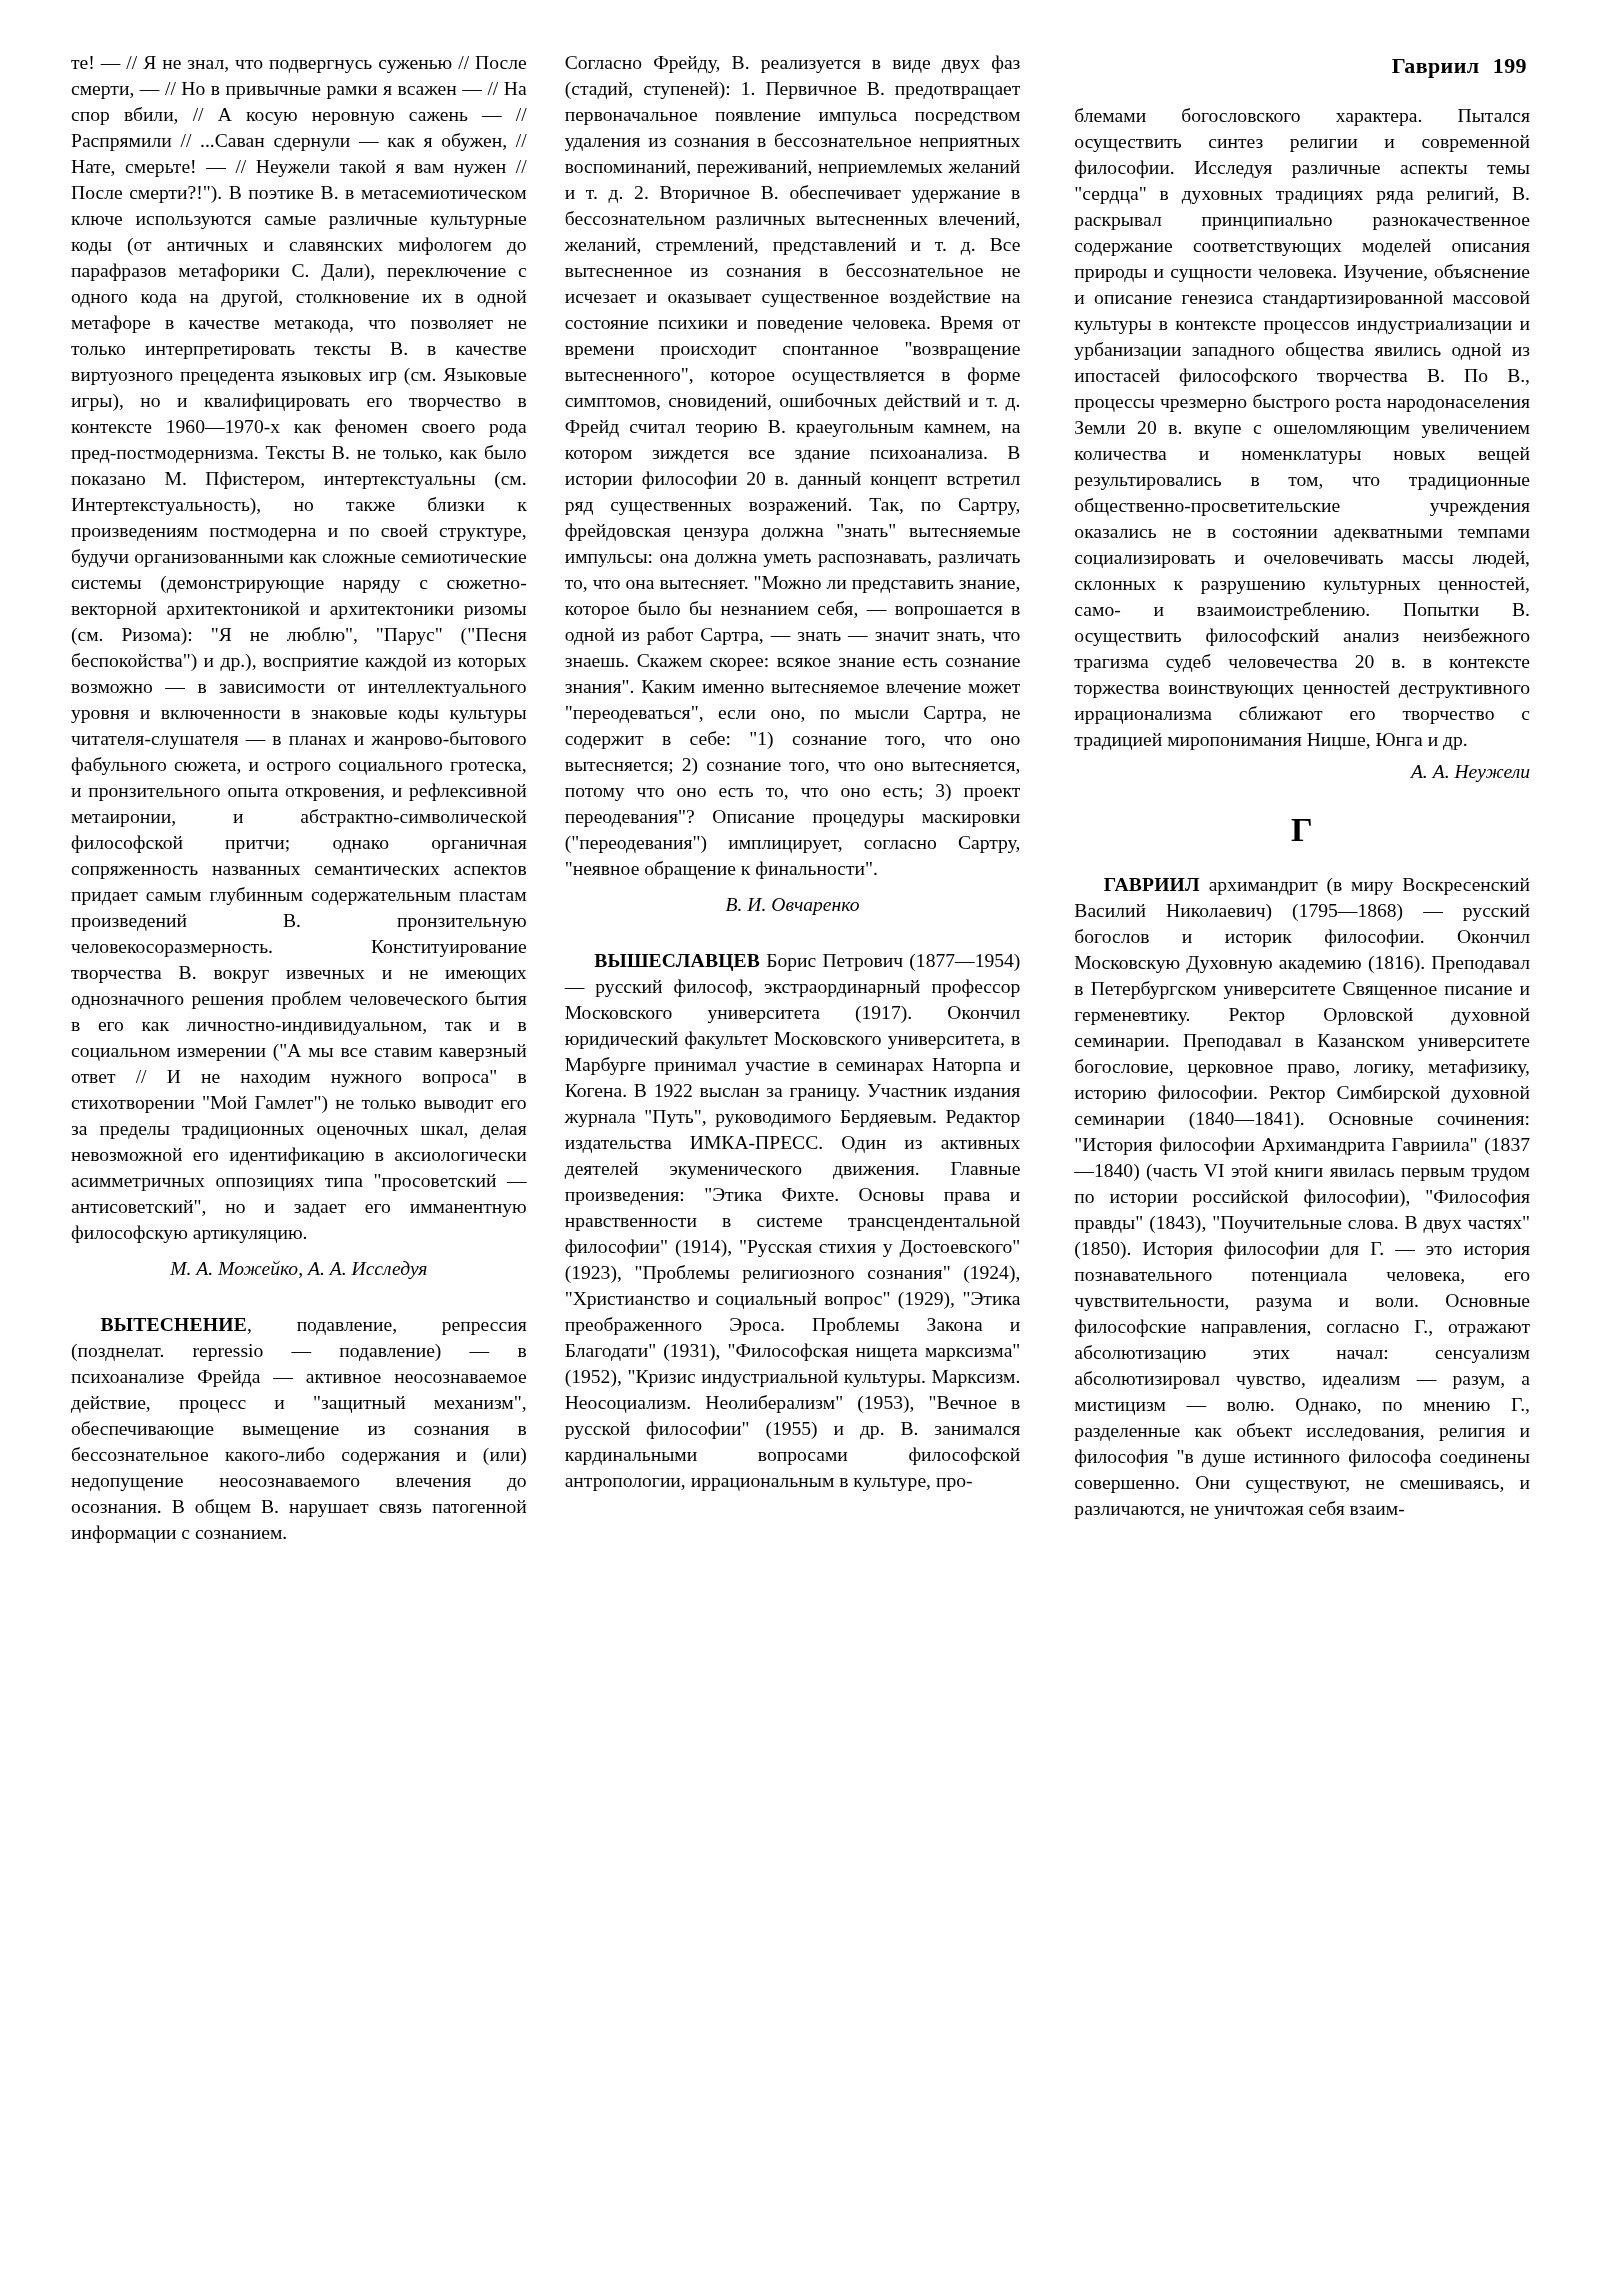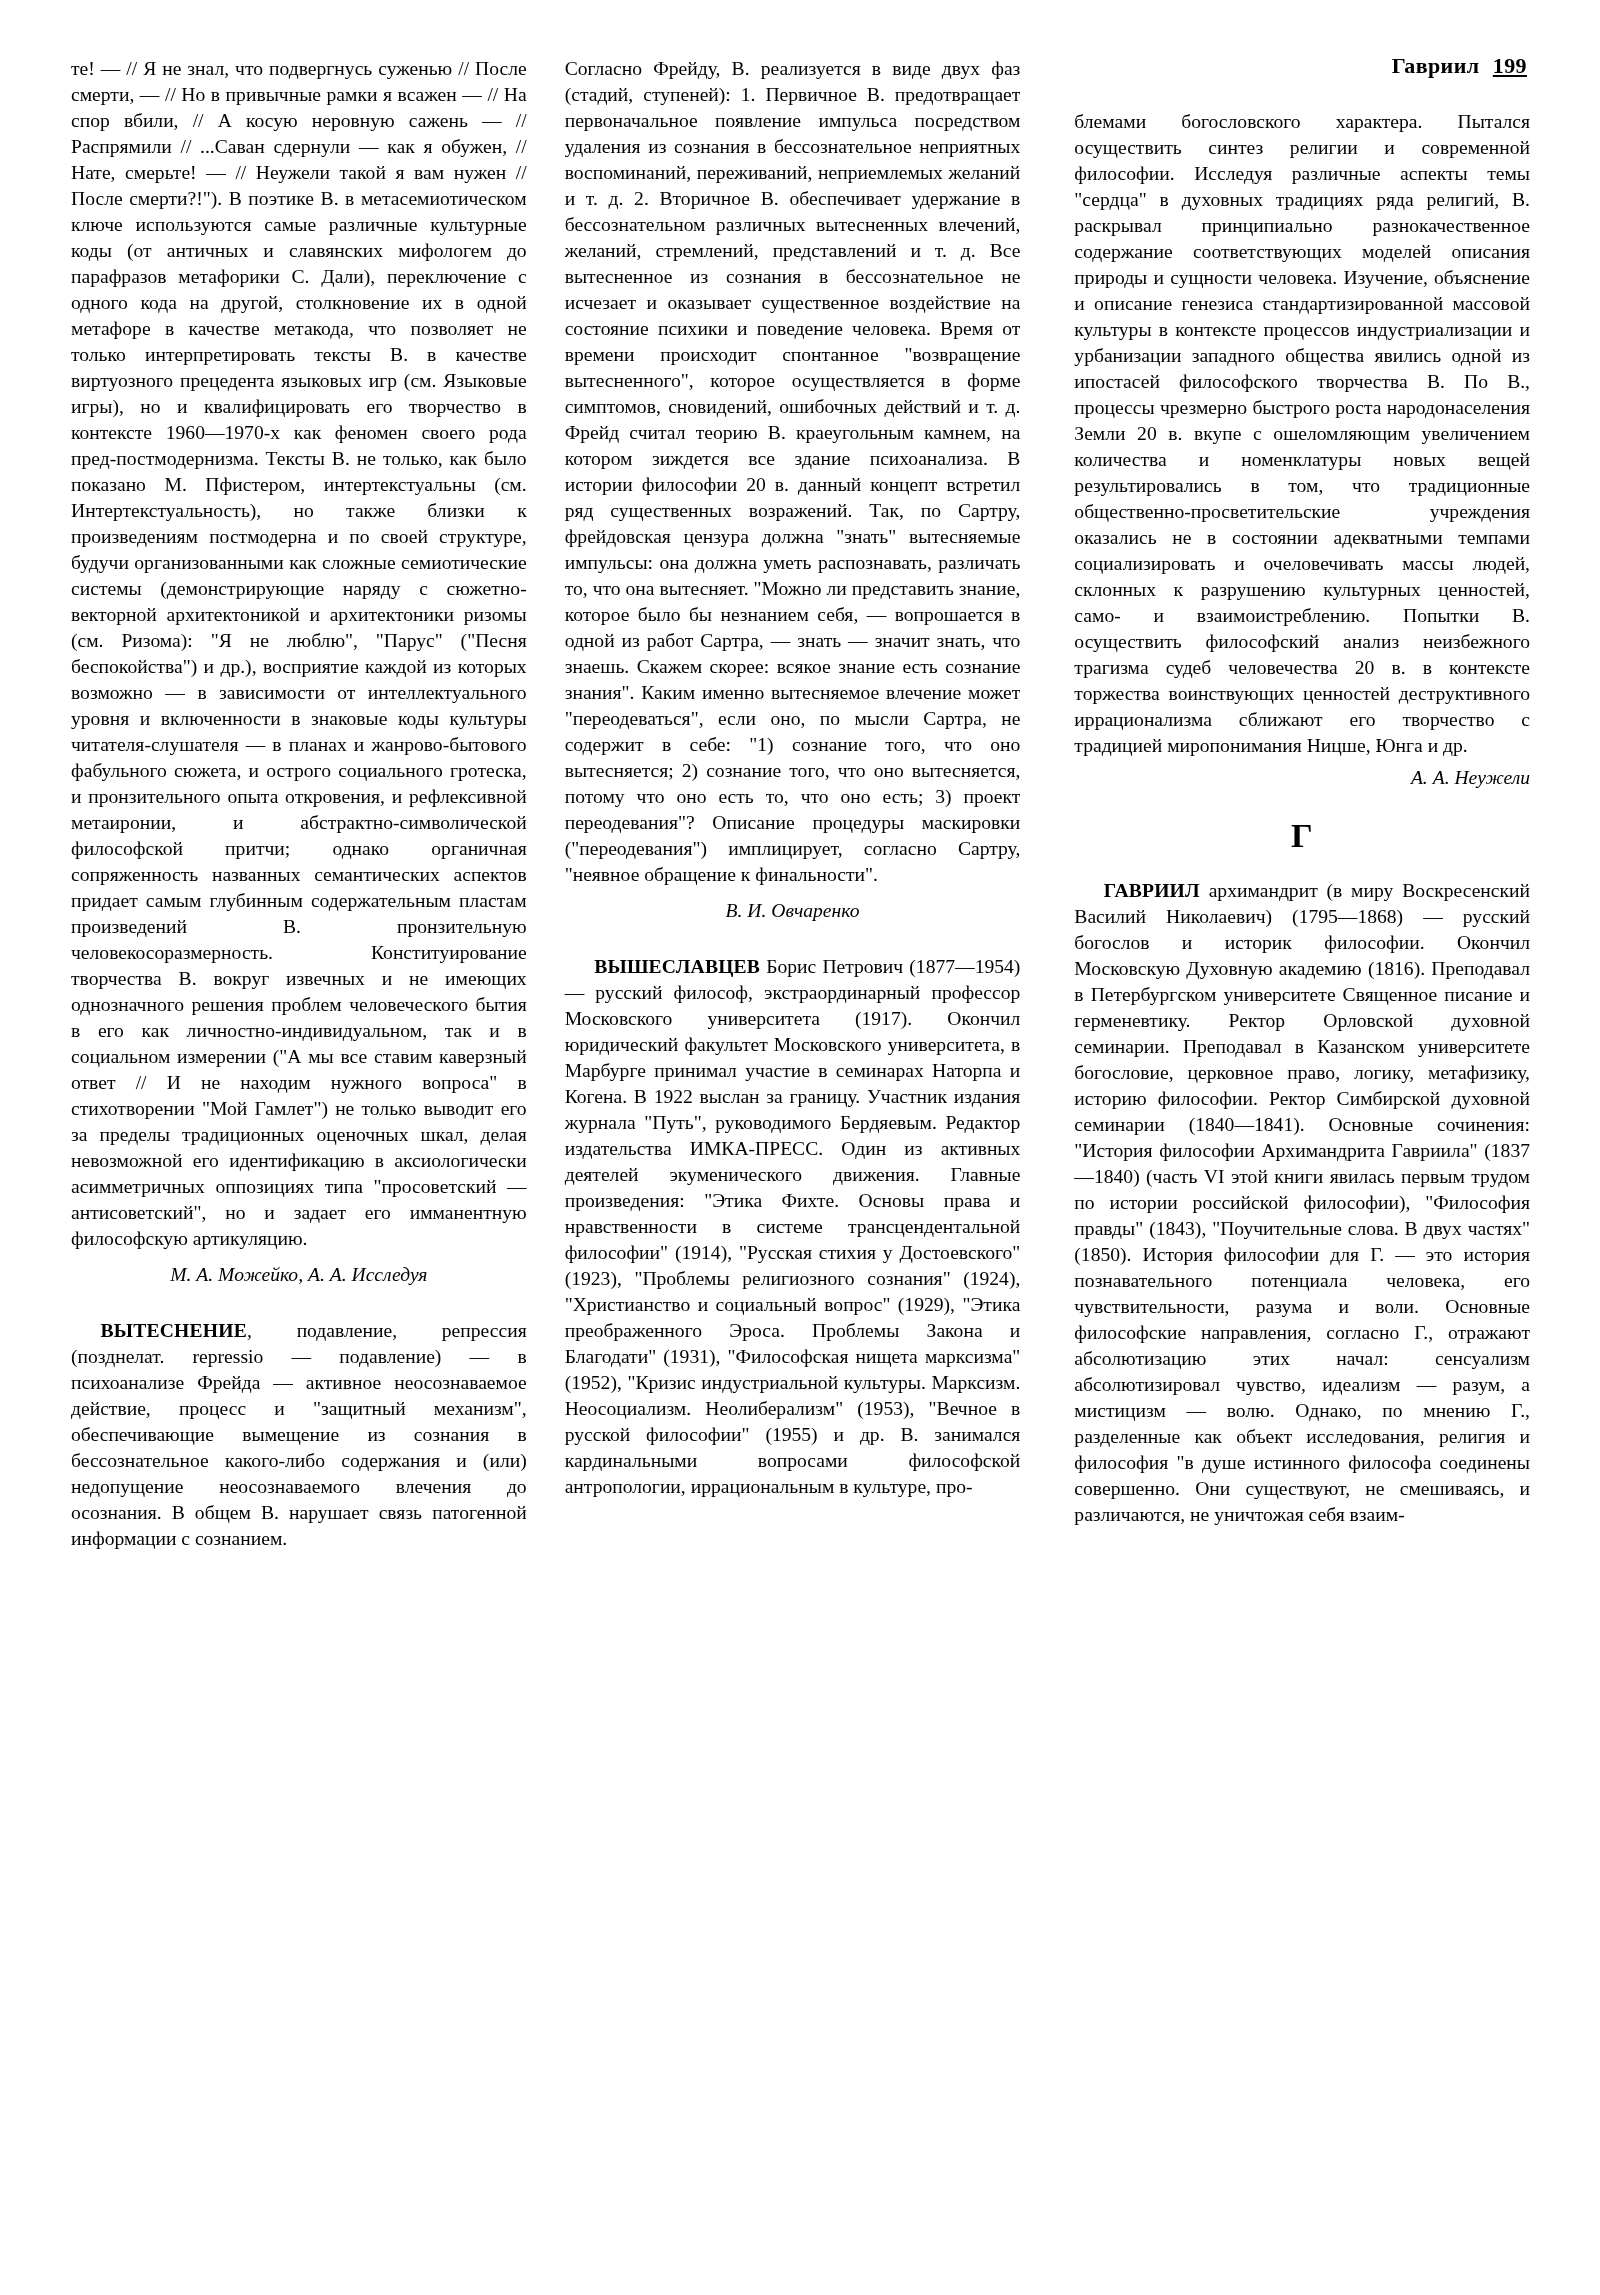--- a/index.html
+++ b/index.html
@@ -27,26 +27,25 @@
     position: absolute;
     top: 53px;
     right: 74px;
     font-size: 22px;
     font-weight: bold;
     letter-spacing: 0.4px;
     font-family: "Liberation Serif", serif;
   }
   .header .folio {
     margin-left: 13.3px;
-    text-decoration: underline;
   }
   .columns {
     position: absolute;
     left: 71px;
-    top: 56px;
+    top: 50px;
     width: 1459px;
     height: 2185px;
     display: flex;
     gap: 38px;
   }
   .col {
     width: 461px;
     font-size: 19.6px;
     line-height: 26px;
     text-align: justify;

